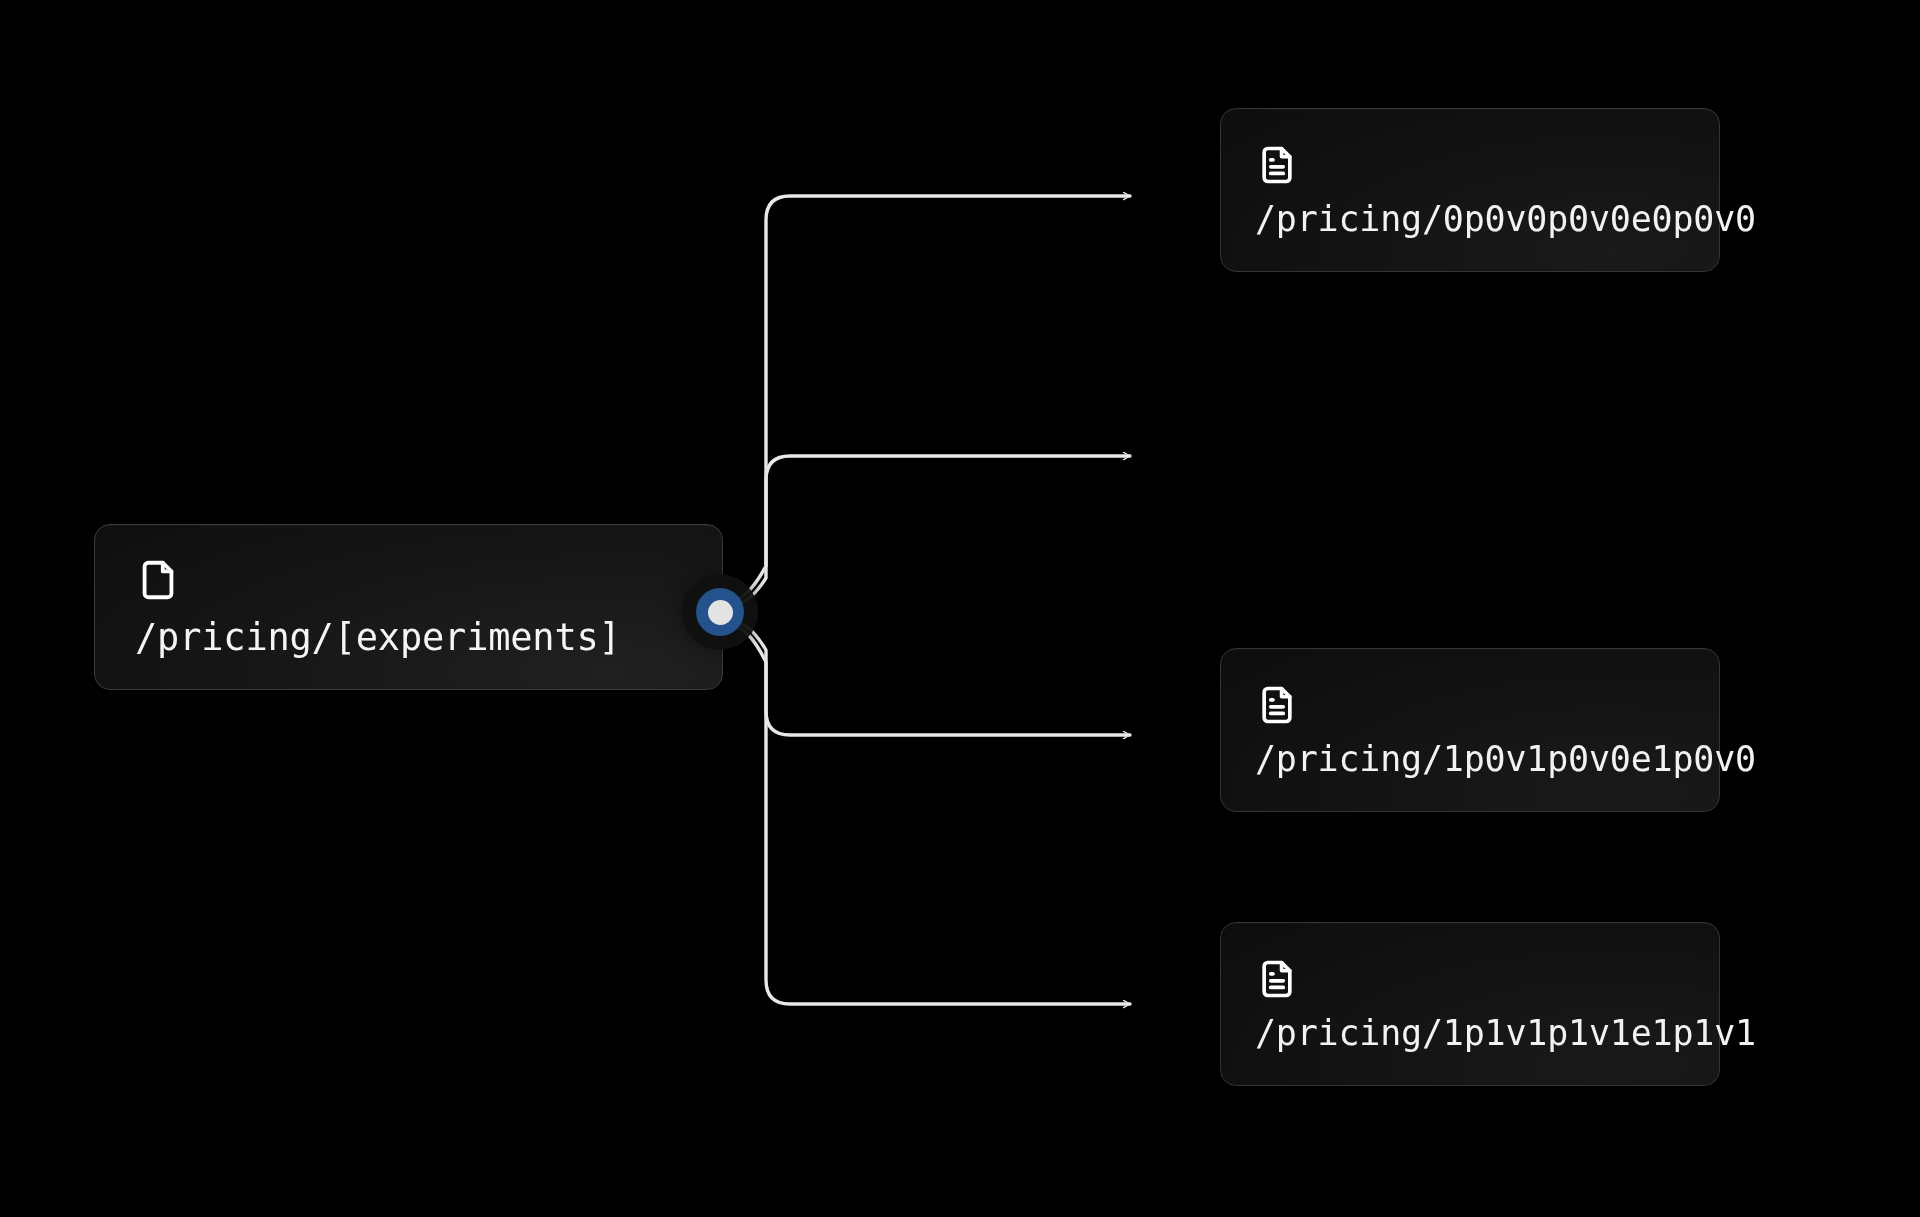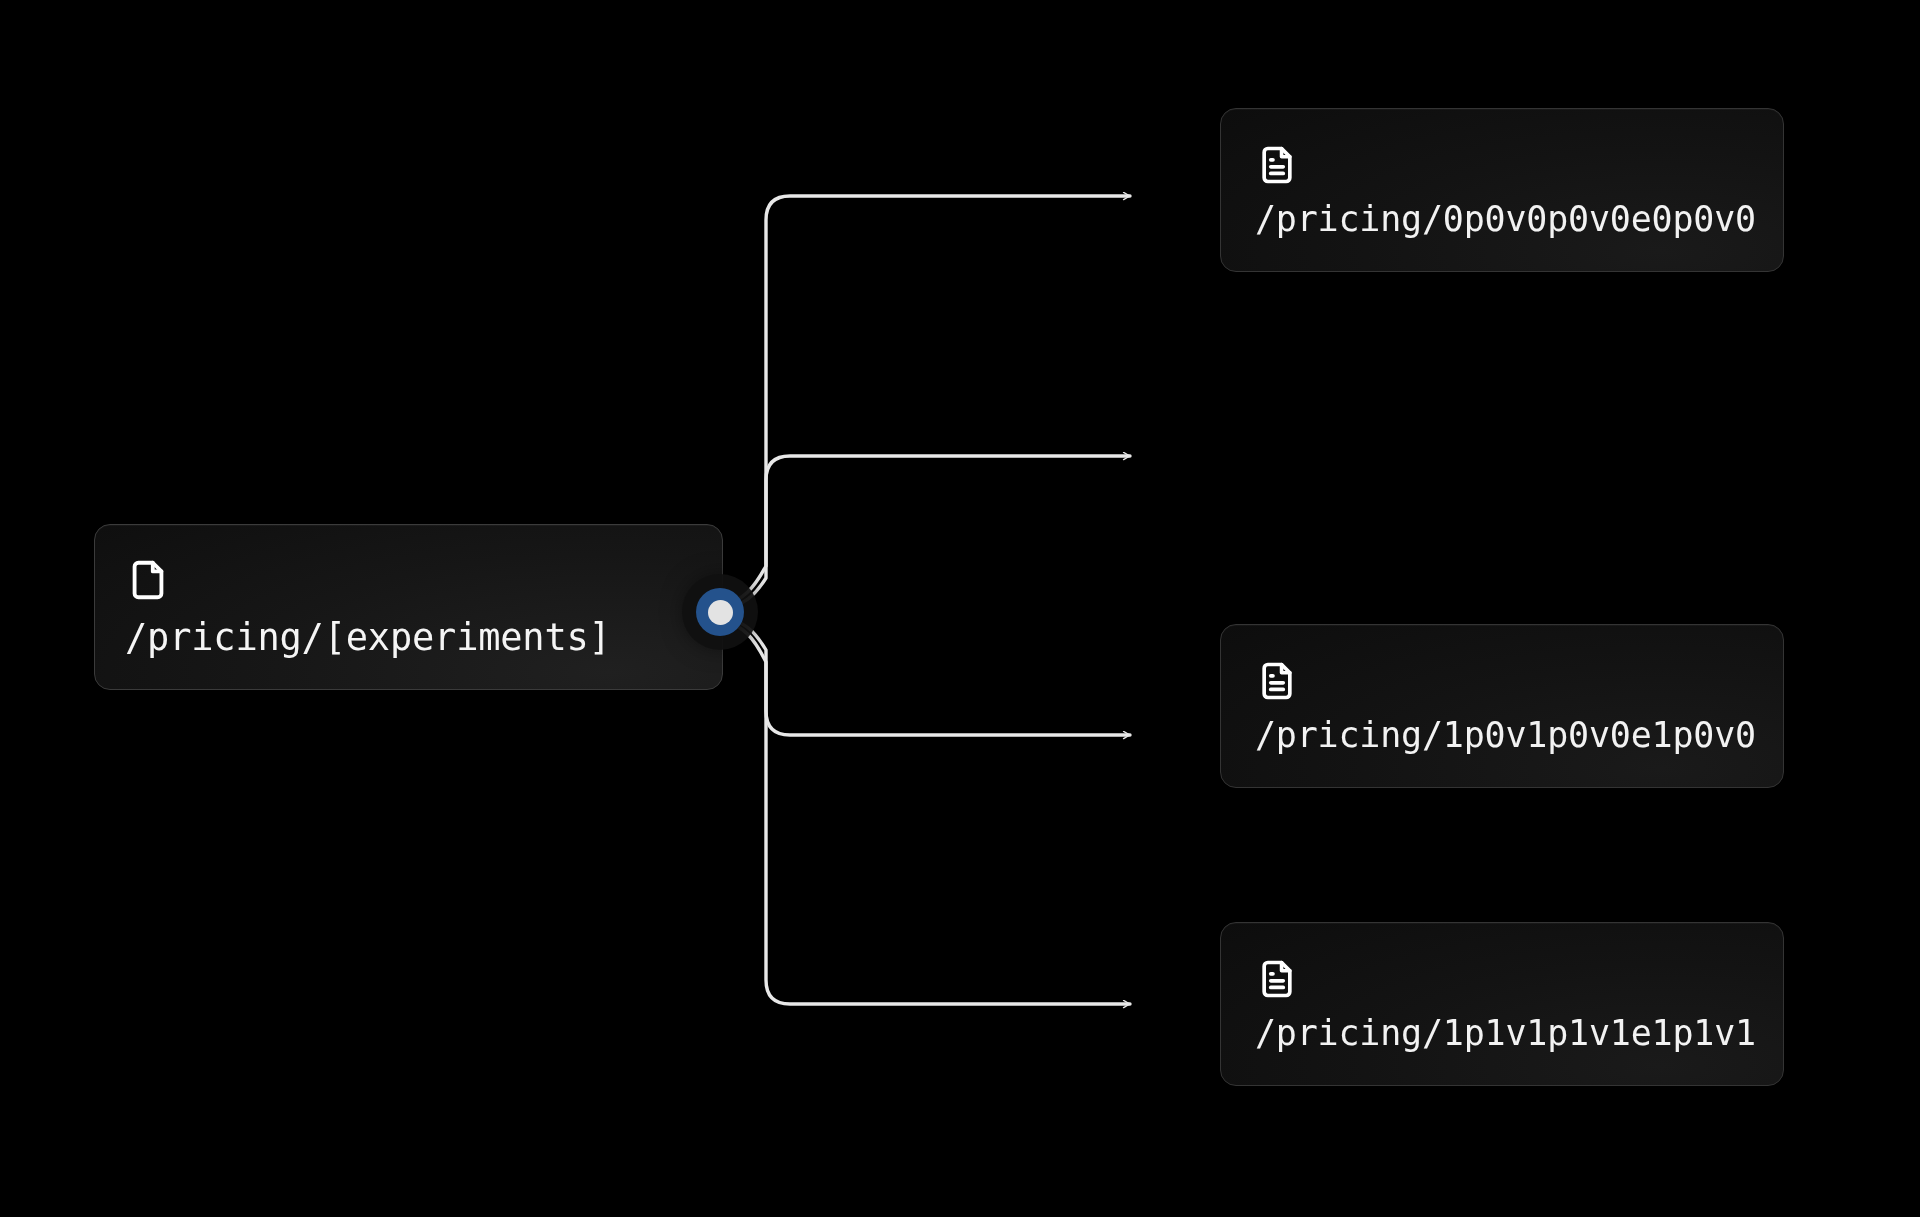--- a/index.html
+++ b/index.html
@@ -50,29 +50,29 @@
     flex-direction: column;
     justify-content: center;
     z-index: 2;
   }
 
   .node.source {
     left: 94px;
     top: 524px;
     width: 629px;
     height: 166px;
-    padding: 0 30px;
+    padding: 0 40px;
     border-color: #3b3b3b;
     background:
       radial-gradient(130% 160% at 82% 90%, #202020 0%, #161616 45%, #0c0c0c 100%);
   }
 
   .node.target {
     left: 1220px;
-    width: 564px;
+    width: 500px;
     height: 164px;
     padding: 0 34px;
   }
 
   .node-icon {
     width: 44px;
     height: 44px;
     margin-bottom: 14px;
     display: block;
     flex: 0 0 auto;
@@ -156,21 +156,21 @@
       <path d="M14.5 3H7a2 2 0 0 0-2 2v14a2 2 0 0 0 2 2h10a2 2 0 0 0 2-2V7.5z"></path>
       <path d="M14.5 3v4.5H19"></path>
       <path d="M8.6 9.2h1.2"></path>
       <path d="M8.6 13h6.8"></path>
       <path d="M8.6 16.6h6.8"></path>
     </svg>
     <div class="node-label">/pricing/0p0v0p0v0e0p0v0</div>
   </div>
 
 
-  <div class="node target" style="top:624px">
+  <div class="node target" style="top:648px">
     <svg class="node-icon" viewBox="0 0 24 24" fill="none" stroke="#ffffff" stroke-width="2" stroke-linecap="round" stroke-linejoin="round" xmlns="http://www.w3.org/2000/svg" aria-hidden="true">
       <path d="M14.5 3H7a2 2 0 0 0-2 2v14a2 2 0 0 0 2 2h10a2 2 0 0 0 2-2V7.5z"></path>
       <path d="M14.5 3v4.5H19"></path>
       <path d="M8.6 9.2h1.2"></path>
       <path d="M8.6 13h6.8"></path>
       <path d="M8.6 16.6h6.8"></path>
     </svg>
     <div class="node-label">/pricing/1p0v1p0v0e1p0v0</div>
   </div>
 

